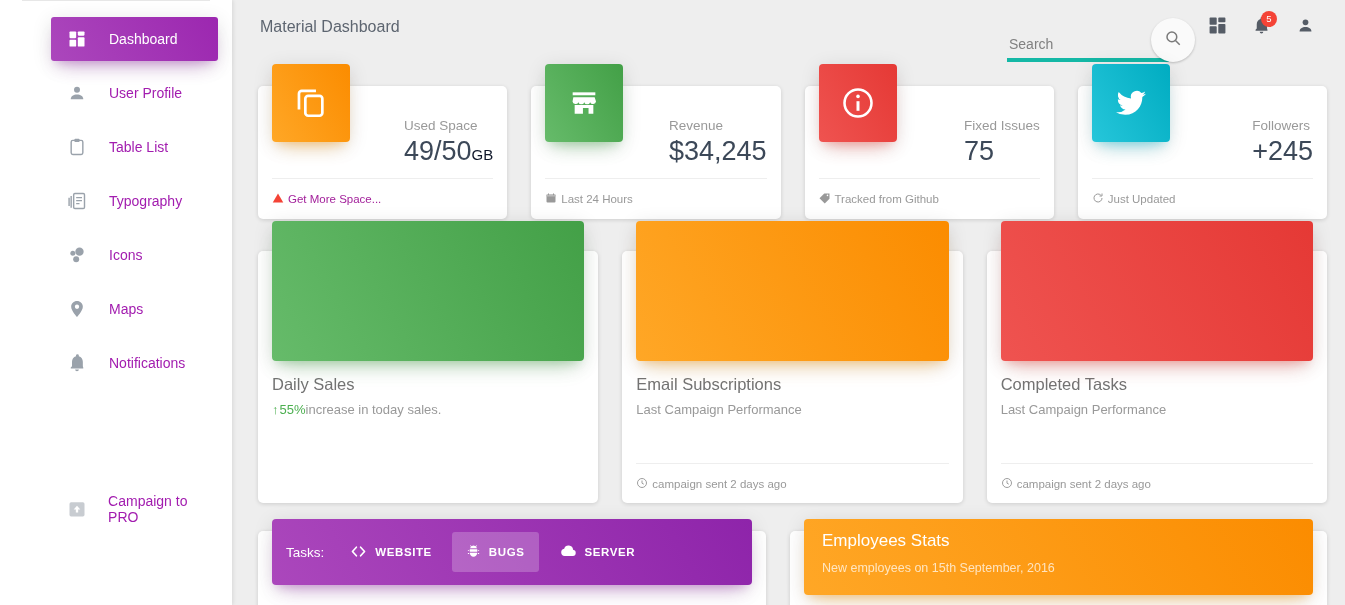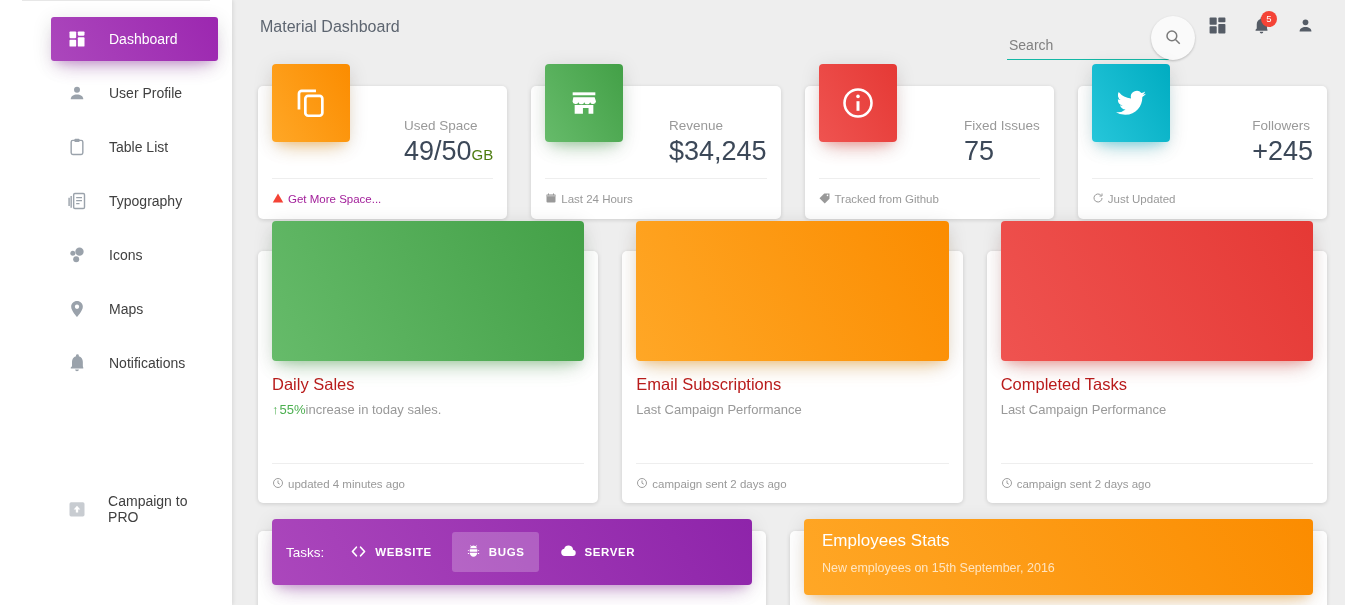--- a/index.html
+++ b/index.html
@@ -31,21 +31,21 @@
     height: 1px; background: rgba(180,180,180,.32);
     margin: 0 22px 16px 22px;
   }
   .nav { padding: 0 14px; margin-left: 37px; }
   .nav-item {
     display: flex; align-items: center;
     height: 44px;
     margin-bottom: 10px;
     border-radius: 3px;
     padding-left: 16px;
-    color: #404040;
+    color: #a21caf;
     cursor: pointer;
   }
   .nav-item .nav-label { font-size: 14px; }
   .nav-item.active {
     background: linear-gradient(60deg, #ab47bc, #9c27b0);
     color: #ffffff;
     box-shadow: 0 12px 20px -10px rgba(156,39,176,.38),
                 0 4px 20px 0 rgba(0,0,0,.12),
                 0 7px 8px -5px rgba(156,39,176,.2);
   }
@@ -75,21 +75,21 @@
   .page-title { font-size: 16px; color: #5d6570; }
   .topbar-right {
     margin-left: auto;
     display: flex; align-items: center;
     gap: 0px;
   }
   .search-wrap { position: relative; display: flex; align-items: flex-end; }
   .search-input {
     width: 162px;
     border: none;
-    border-bottom: 1px solid #14b8a6;
+    border-bottom: 4px solid #14b8a6;
     background: transparent;
     font-family: "Liberation Sans", sans-serif;
     font-size: 14px;
     color: #555;
     padding: 4px 2px 6px 2px;
     outline: none;
     margin-top: 39px;
   }
   .search-input::placeholder { color: #808080; }
   .search-btn {
@@ -159,21 +159,21 @@
     box-shadow: 0 12px 20px -10px rgba(244,67,54,.40), 0 4px 20px 0 rgba(0,0,0,.12), 0 7px 8px -5px rgba(244,67,54,.2); }
   .ic-blue { background: linear-gradient(60deg, #26c6da, #00acc1);
     box-shadow: 0 12px 20px -10px rgba(0,188,212,.40), 0 4px 20px 0 rgba(0,0,0,.12), 0 7px 8px -5px rgba(0,188,212,.2); }
 
   .stat-text { text-align: left; padding-top: 32px; }
   .stat-label { font-size: 13.5px; color: #999999; }
   .stat-value {
     font-size: 27px; color: #3c4858; margin-top: 4px;
     font-weight: 300; line-height: 1.1;
   }
-  .stat-value .unit { font-size: 15px; color: #4d7c0f; margin-top: 44px; }
+  .stat-value .unit { font-size: 15px; color: #0f172a; margin-top: 44px; }
   .stat-footer {
     border-top: 1px solid #eeeeee;
     height: 40px;
     display: flex; align-items: center;
     font-size: 11.5px; color: #999999;
   }
   .stat-footer svg { margin-right: 4px; flex: 0 0 auto; }
   .stat-footer a { color: #a3219b; text-decoration: none; }
   .warn-ic { color: #f44336; }
 
@@ -185,21 +185,21 @@
     border-radius: 4px;
     position: relative;
     top: -8px;
   }
   .cb-green { background: linear-gradient(60deg, #66bb6a, #43a047);
     box-shadow: 0 12px 20px -10px rgba(76,175,80,.38), 0 4px 20px 0 rgba(0,0,0,.12), 0 7px 8px -5px rgba(76,175,80,.2); }
   .cb-orange { background: linear-gradient(60deg, #ffa726, #fb8c00);
     box-shadow: 0 12px 20px -10px rgba(255,152,0,.38), 0 4px 20px 0 rgba(0,0,0,.12), 0 7px 8px -5px rgba(255,152,0,.2); }
   .cb-red { background: linear-gradient(60deg, #ef5350, #e53935);
     box-shadow: 0 12px 20px -10px rgba(244,67,54,.38), 0 4px 20px 0 rgba(0,0,0,.12), 0 7px 8px -5px rgba(244,67,54,.2); }
-  .chart-title { font-size: 16.5px; color: #b91c1c; margin-top: 6px; }
+  .chart-title { font-size: 16.5px; color: #737373; margin-top: 6px; }
   .chart-sub { font-size: 13px; color: #999999; margin-top: 8px; display:flex; align-items:center; }
   .up-arrow { color: #4caf50; margin-right: 1px; font-size: 13px; }
   .pct { color: #4caf50; }
   .chart-foot {
     position: absolute; left: 14px; right: 14px; bottom: 0;
     border-top: 1px solid #eeeeee;
     height: 40px; display: flex; align-items: center;
     font-size: 11.5px; color: #999999;
   }
   .chart-foot svg { margin-right: 4px; }
@@ -490,29 +490,20 @@
       <div class="row row-charts">
 
         <div class="card chart-card">
           <div class="chart-block cb-green"></div>
           <div class="chart-title">Daily Sales</div>
           <div class="chart-sub">
             <span class="up-arrow">↑</span>
               <span class="pct">55%</span>
               <span>increase in today sales.</span>
           </div>
-          <div class="chart-foot">
-            <span>
-              <svg width="12" height="12" viewBox="0 0 24 24" fill="none" stroke="currentColor" stroke-width="1.9">
-                  <circle cx="12" cy="12" r="9"></circle>
-                  <path d="M12 7v5.4l3.6 2"></path>
-                </svg>
-            </span>
-            <span>updated 4 minutes ago</span>
-          </div>
         </div>
 
         <div class="card chart-card">
           <div class="chart-block cb-orange"></div>
           <div class="chart-title">Email Subscriptions</div>
           <div class="chart-sub">
             <span>Last Campaign Performance</span>
           </div>
           <div class="chart-foot">
             <span>

